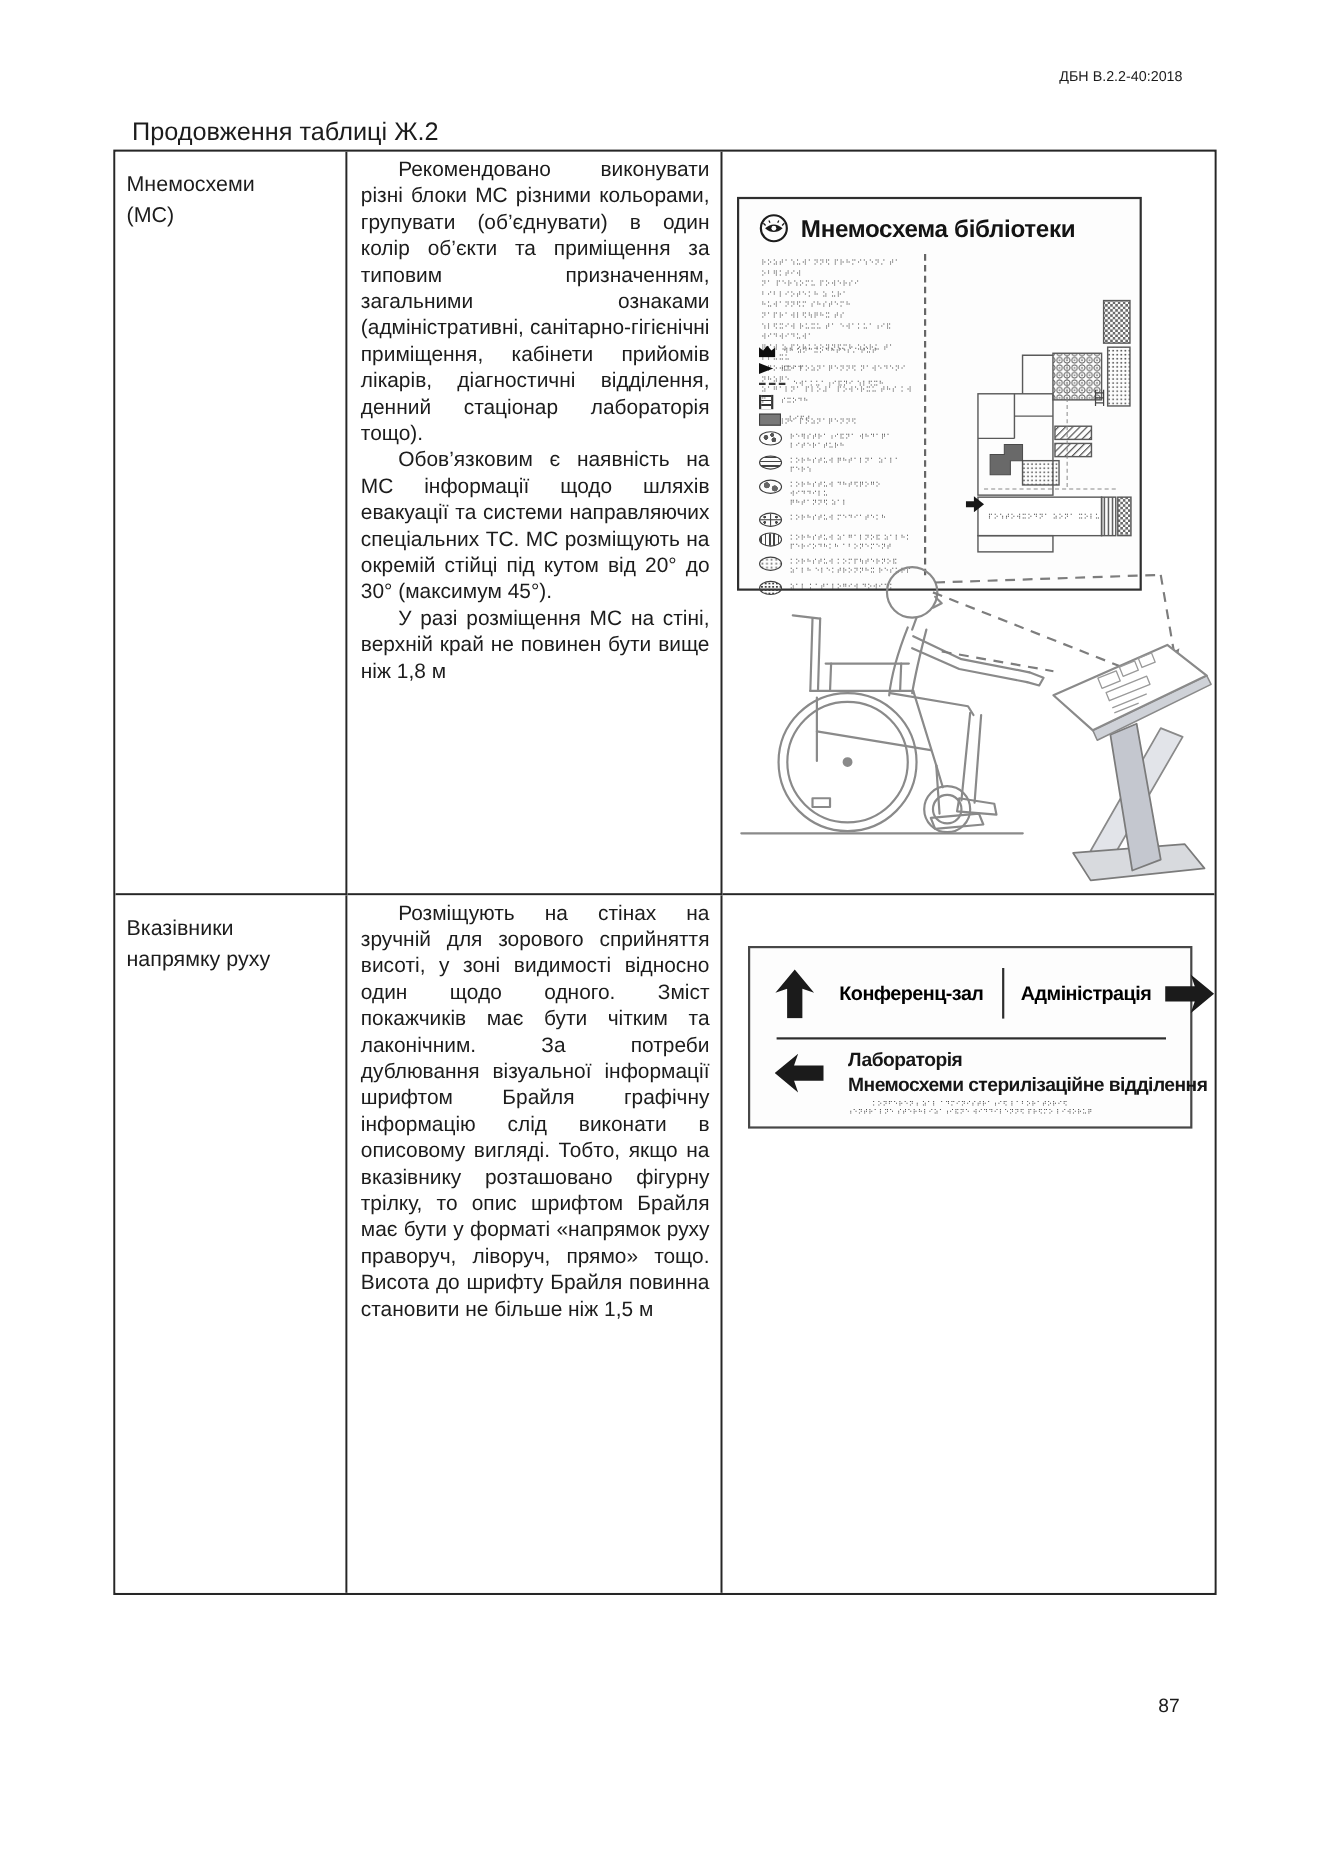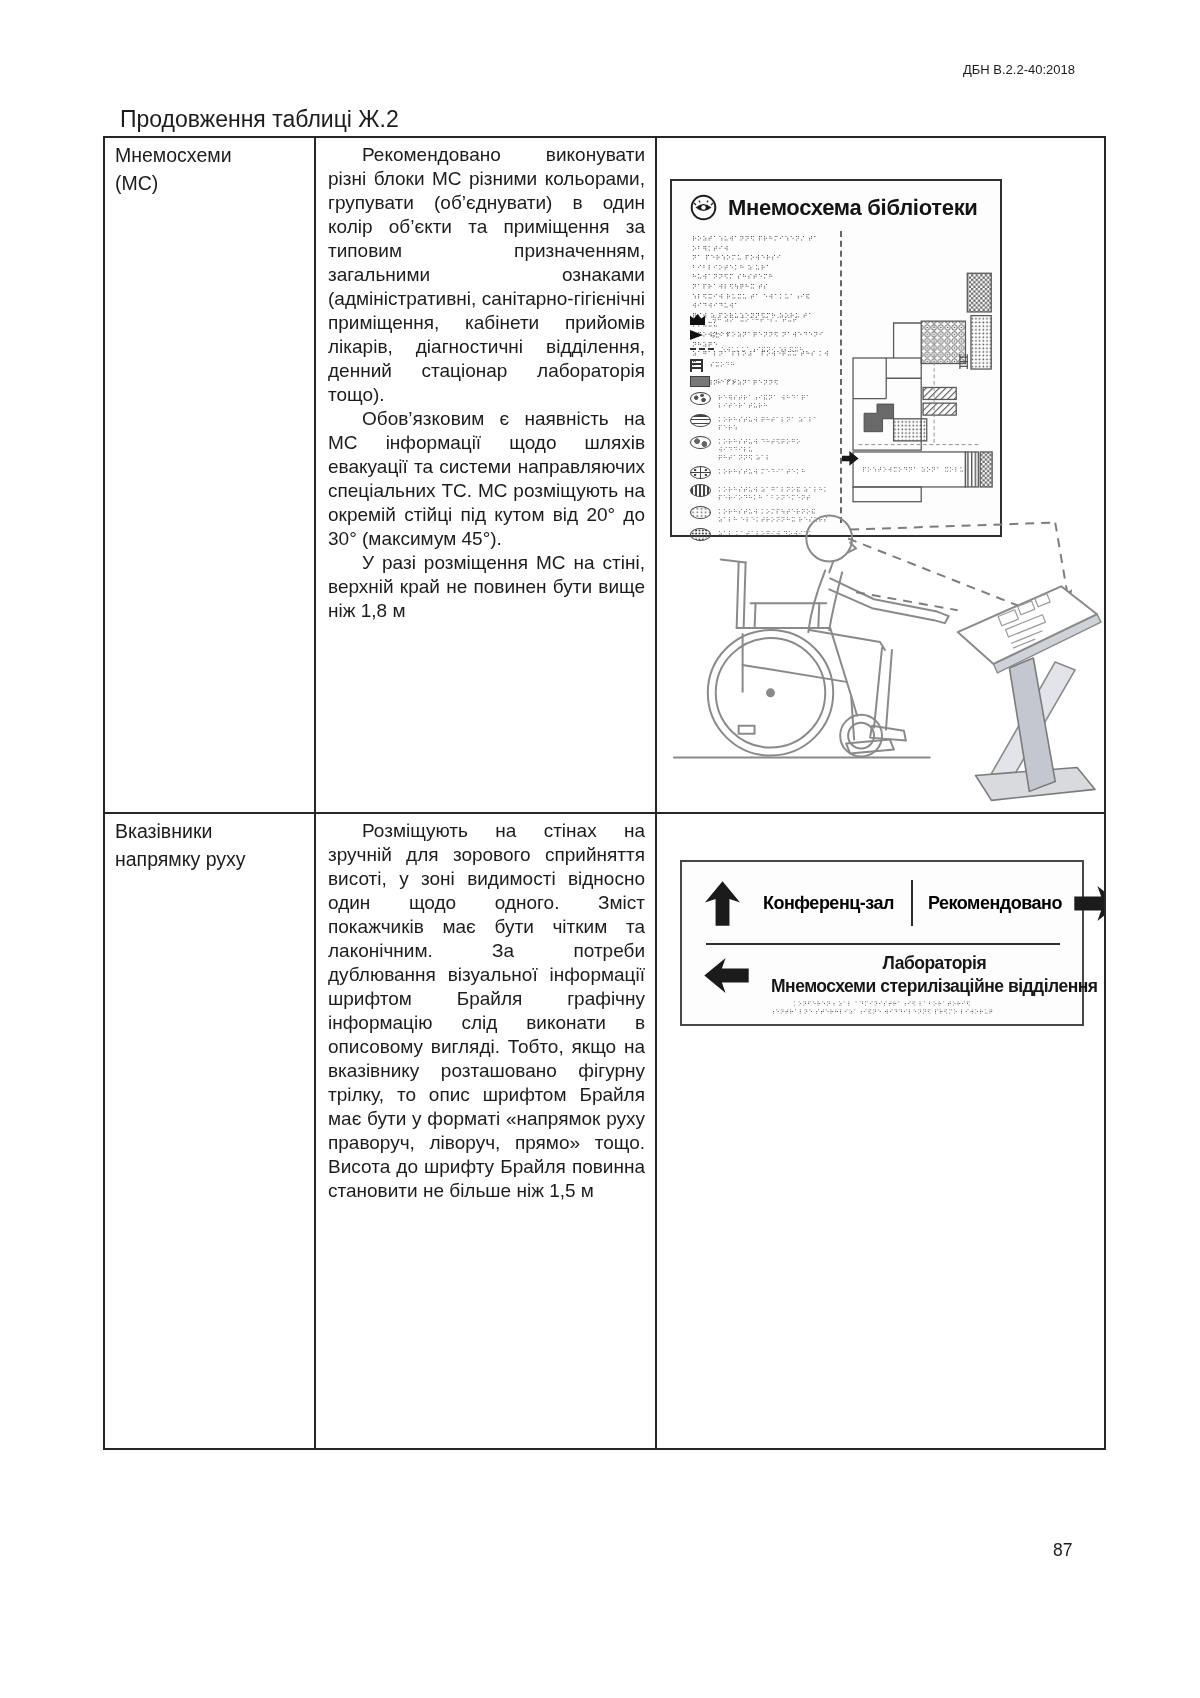--- a/index.html
+++ b/index.html
@@ -14,28 +14,28 @@
 
   .doc-table {
     position:absolute; left:103px; top:136px;
     display:grid; grid-template-columns:211px 341px 447px; grid-template-rows:676px 634px;
     border:2px solid #262626;
   }
   .cell { border-right:2px solid #262626; border-bottom:2px solid #262626; box-sizing:border-box; position:relative; overflow:hidden; background:#fff; }
   .cell.last-col { border-right:none; }
   .cell.last-row { border-bottom:none; }
 
-  .term { padding:3px 10px 0 10px; font-size:19.5px; line-height:28px; white-space:pre-line; }
+  .term { padding:16px 10px 0 10px; font-size:19.5px; line-height:28px; white-space:pre-line; }
   .body-text { padding:5px 10px 0 12px; font-size:19px; line-height:24px; text-align:justify; }
   .body-text p { margin:0; text-indent:34px; }
 
   .braille { font-family:"DejaVu Sans", sans-serif; color:#3c3c3c; }
 
   
-  .mnemo-box { position:absolute; left:13px; top:41px; width:332px; height:358px; border:2px solid #2f2f2f; box-sizing:border-box; background:#fdfdfd; }
+  .mnemo-box { position:absolute; left:13px; top:41px; width:368px; height:358px; border:2px solid #2f2f2f; box-sizing:border-box; background:#fdfdfd; }
   .mnemo-head { position:absolute; left:18px; top:13px; display:flex; align-items:center; gap:11px; }
   .mnemo-title { font-size:22px; font-weight:bold; letter-spacing:-0.3px; color:#141414; }
   .mnemo-intro { position:absolute; left:20px; top:54px; width:140px; font-size:6.4px; line-height:9.6px; letter-spacing:0.6px; }
   .mnemo-divider { position:absolute; left:168px; top:50px; bottom:12px; border-left:2px dashed #666; }
   .legend { position:absolute; left:18px; top:133px; width:148px; }
   .lg-row { display:flex; align-items:flex-start; gap:7px; margin-bottom:4.6px; }
   .lg-label { font-size:6.2px; line-height:7.8px; letter-spacing:0.5px; padding-top:2px; }
   .ic { flex:0 0 auto; box-sizing:border-box; }
   .ic-marker { width:15px; height:11px; background:#0f0f0f;
     clip-path:polygon(0 100%,0 15%,25% 42%,50% 0,75% 42%,100% 15%,100% 100%); }
@@ -69,21 +69,21 @@
   
   .wheelchair-wrap { position:absolute; left:2px; top:362px; }
 
   
   .sign-panel { position:absolute; left:23px; top:46px; width:404px; height:166px; border:2px solid #474747; box-sizing:border-box; background:#fdfdfd; }
   .sign-top { position:absolute; left:22px; top:10px; right:10px; height:62px; display:flex; align-items:center; }
   .sign-label { font-weight:bold; font-size:18px; letter-spacing:-0.5px; color:#000000; white-space:nowrap; }
   .sign-vdivider { width:2px; height:46px; background:#2d2d2d; margin:0 15px 0 17px; flex:0 0 auto; }
   .sign-hr { position:absolute; left:24px; right:22px; top:81px; border-top:2px solid #2d2d2d; }
   .sign-bottom { position:absolute; left:22px; top:90px; display:flex; align-items:center; }
-  .sign-bottom-text { margin-left:22px; font-weight:bold; font-size:17.5px; letter-spacing:-0.5px; line-height:23px; color:#161616; white-space:nowrap;text-align:center; }
+  .sign-bottom-text { margin-left:22px; font-weight:bold; font-size:17.5px; letter-spacing:-0.5px; line-height:23px; color:#161616; white-space:nowrap; }
   .sign-braille { position:absolute; left:0; right:0; top:138px; text-align:center; font-size:5.8px; line-height:8px; letter-spacing:0.5px; }
   .arr { fill:#1b1b1b; flex:0 0 auto; }
   .arr-up { margin-right:22px; }
   .arr-right { margin-left:12px; }
 </style>
 </head>
 <body>
 
 <div class="page">
 
@@ -340,21 +340,21 @@
     </div>
     <div class="cell last-row last-col">
 
       <div class="sign-panel">
         <div class="sign-top">
           <svg class="arr arr-up" width="37" height="45" viewBox="0 0 40 48">
             <path d="M20 0 L39 23 L27.5 19 L27.5 48 L12.5 48 L12.5 19 L1 23 Z"></path>
           </svg>
           <div class="sign-label">Конференц-зал</div>
           <div class="sign-vdivider"></div>
-          <div class="sign-label">Рекомендовано</div>
+          <div class="sign-label">Адміністрація</div>
           <svg class="arr arr-right" width="45" height="37" viewBox="0 0 48 40">
             <path d="M48 20 L25 39 L29 27.5 L0 27.5 L0 12.5 L29 12.5 L25 1 Z"></path>
           </svg>
         </div>
         <div class="sign-hr"></div>
         <div class="sign-bottom">
           <svg class="arr" width="45" height="37" viewBox="0 0 48 40">
             <path d="M0 20 L23 1 L19 12.5 L48 12.5 L48 27.5 L19 27.5 L23 39 Z"></path>
           </svg>
           <div class="sign-bottom-text">

